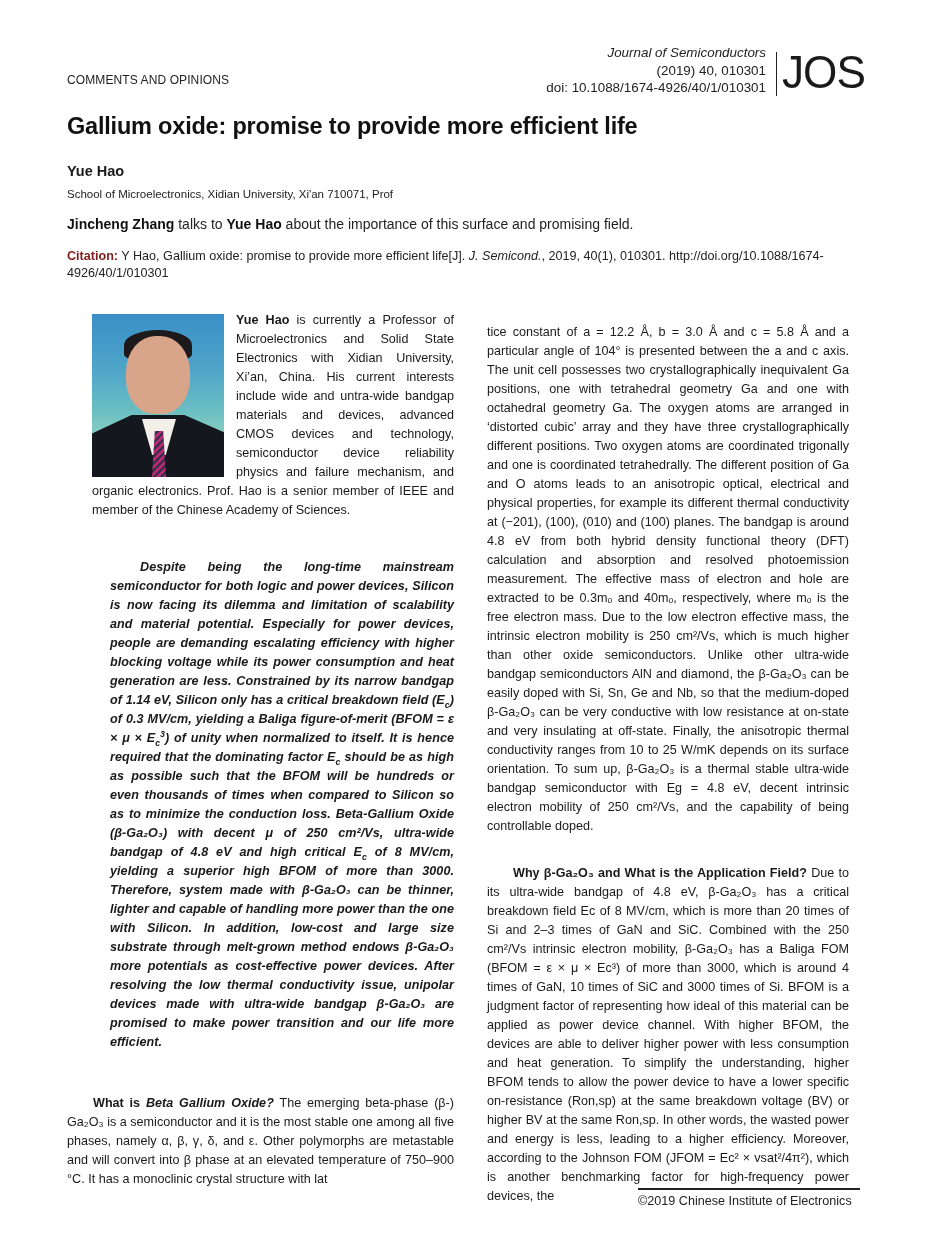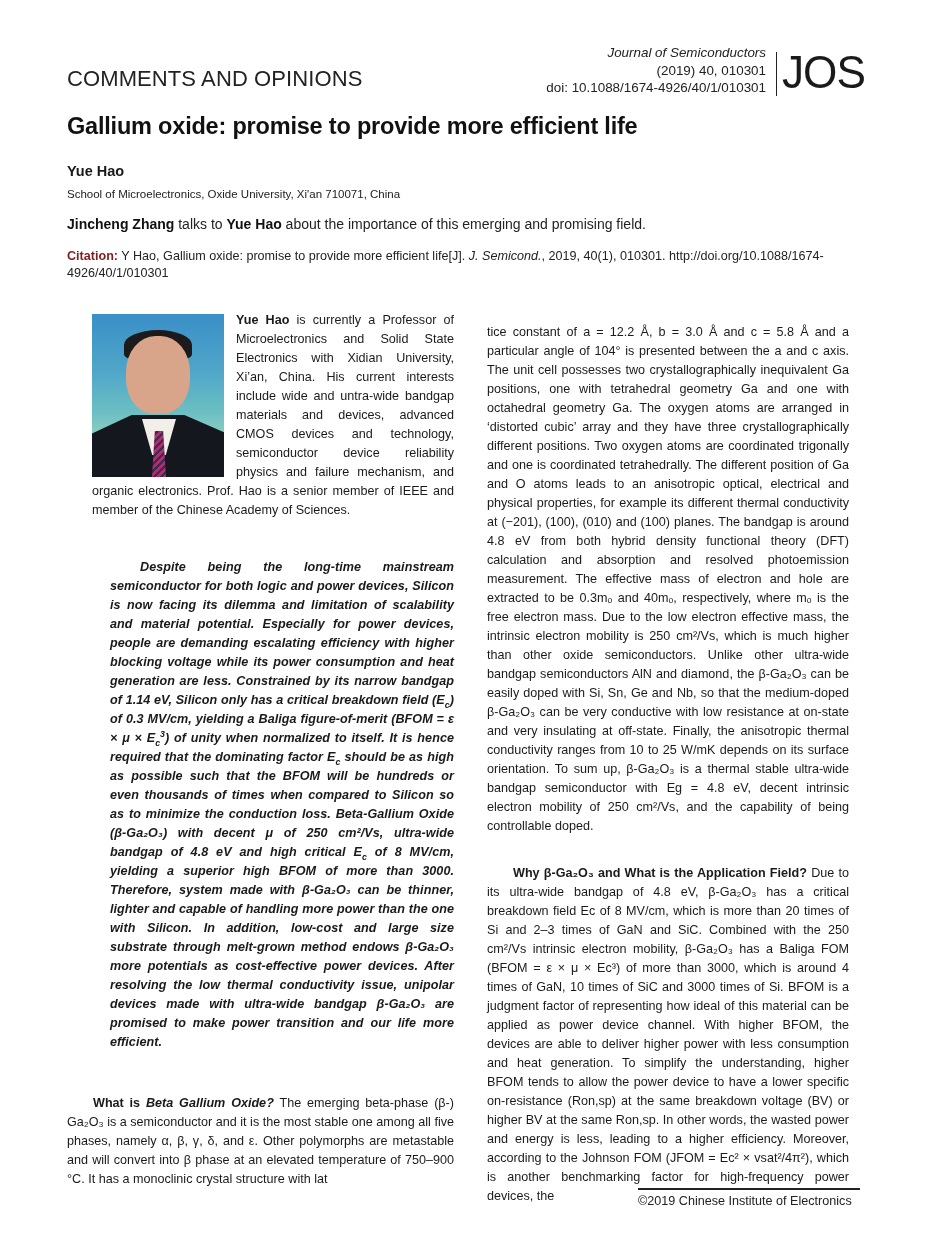--- a/index.html
+++ b/index.html
@@ -1,21 +1,21 @@
 <!DOCTYPE html>
 <html><head>
 <meta charset="utf-8">
 <style>
   html, body { margin: 0; padding: 0; background: #ffffff; }
   body { width: 926px; height: 1256px; position: relative; overflow: hidden;
          font-family: "Liberation Sans", "DejaVu Sans", sans-serif; color: #1a1a1a; }
   .abs { position: absolute; }
 
   
-  #section-label { left: 67px; top: 66px; font-size: 22px; letter-spacing: 0.1px; color: #222; }
+  #section-label { left: 67px; top: 73px; font-size: 12px; letter-spacing: 0.1px; color: #222; }
   #journal-block { right: 160px; top: 44px; text-align: right; font-size: 13.4px; line-height: 17.5px; color: #222; }
   #journal-block .jname { font-style: italic; text-align: right; }
   #logo-divider { left: 776px; top: 52px; width: 1px; height: 44px; background: #222; }
   #logo { left: 782px; top: 44px; font-size: 46px; line-height: 56px; letter-spacing: -1px; font-weight: 300; color: #1a1a1a; transform: scaleX(0.96); transform-origin: left; }
 
   #title { left: 67px; top: 113px; font-size: 23.5px; font-weight: bold; color: #111; letter-spacing: -0.2px; }
 
   #author { left: 67px; top: 163px; font-size: 14.5px; font-weight: bold; }
   #affiliation { left: 67px; top: 188px; font-size: 11.5px; color: #222; }
   #teaser { left: 67px; top: 216px; font-size: 14px; color: #222; }
@@ -70,24 +70,24 @@
   <div class="jname">Journal of Semiconductors</div>
   <div>(2019) 40, 010301</div>
   <div>doi: 10.1088/1674-4926/40/1/010301</div>
 </div>
 <div id="logo-divider" class="abs"></div>
 <div id="logo" class="abs">JOS</div>
 
 <h1 id="title" class="abs" style="margin:0;">Gallium oxide: promise to provide more efficient life</h1>
 
 <div id="author" class="abs">Yue Hao</div>
-<div id="affiliation" class="abs">School of Microelectronics, Oxide University, Xi'an 710071, China</div>
+<div id="affiliation" class="abs">School of Microelectronics, Xidian University, Xi'an 710071, Prof</div>
 
 <div id="teaser" class="abs">
-  <b>Jincheng Zhang</b><span> talks to </span><b>Yue Hao</b><span> about the importance of this emerging and promising field.</span>
+  <b>Jincheng Zhang</b><span> talks to </span><b>Yue Hao</b><span> about the importance of this surface and promising field.</span>
 </div>
 
 <div id="citation" class="abs">
   <b>Citation:</b><span> Y Hao, Gallium oxide: promise to provide more efficient life[J]. </span><i>J. Semicond.</i><span>, 2019, 40(1), 010301. http://doi.org/10.1088/1674-4926/40/1/010301</span>
 </div>
 
 <div id="left-col" class="abs col">
   <div class="bio">
     <div id="photo" title="Portrait of Yue Hao">
       <div class="hair"></div>

